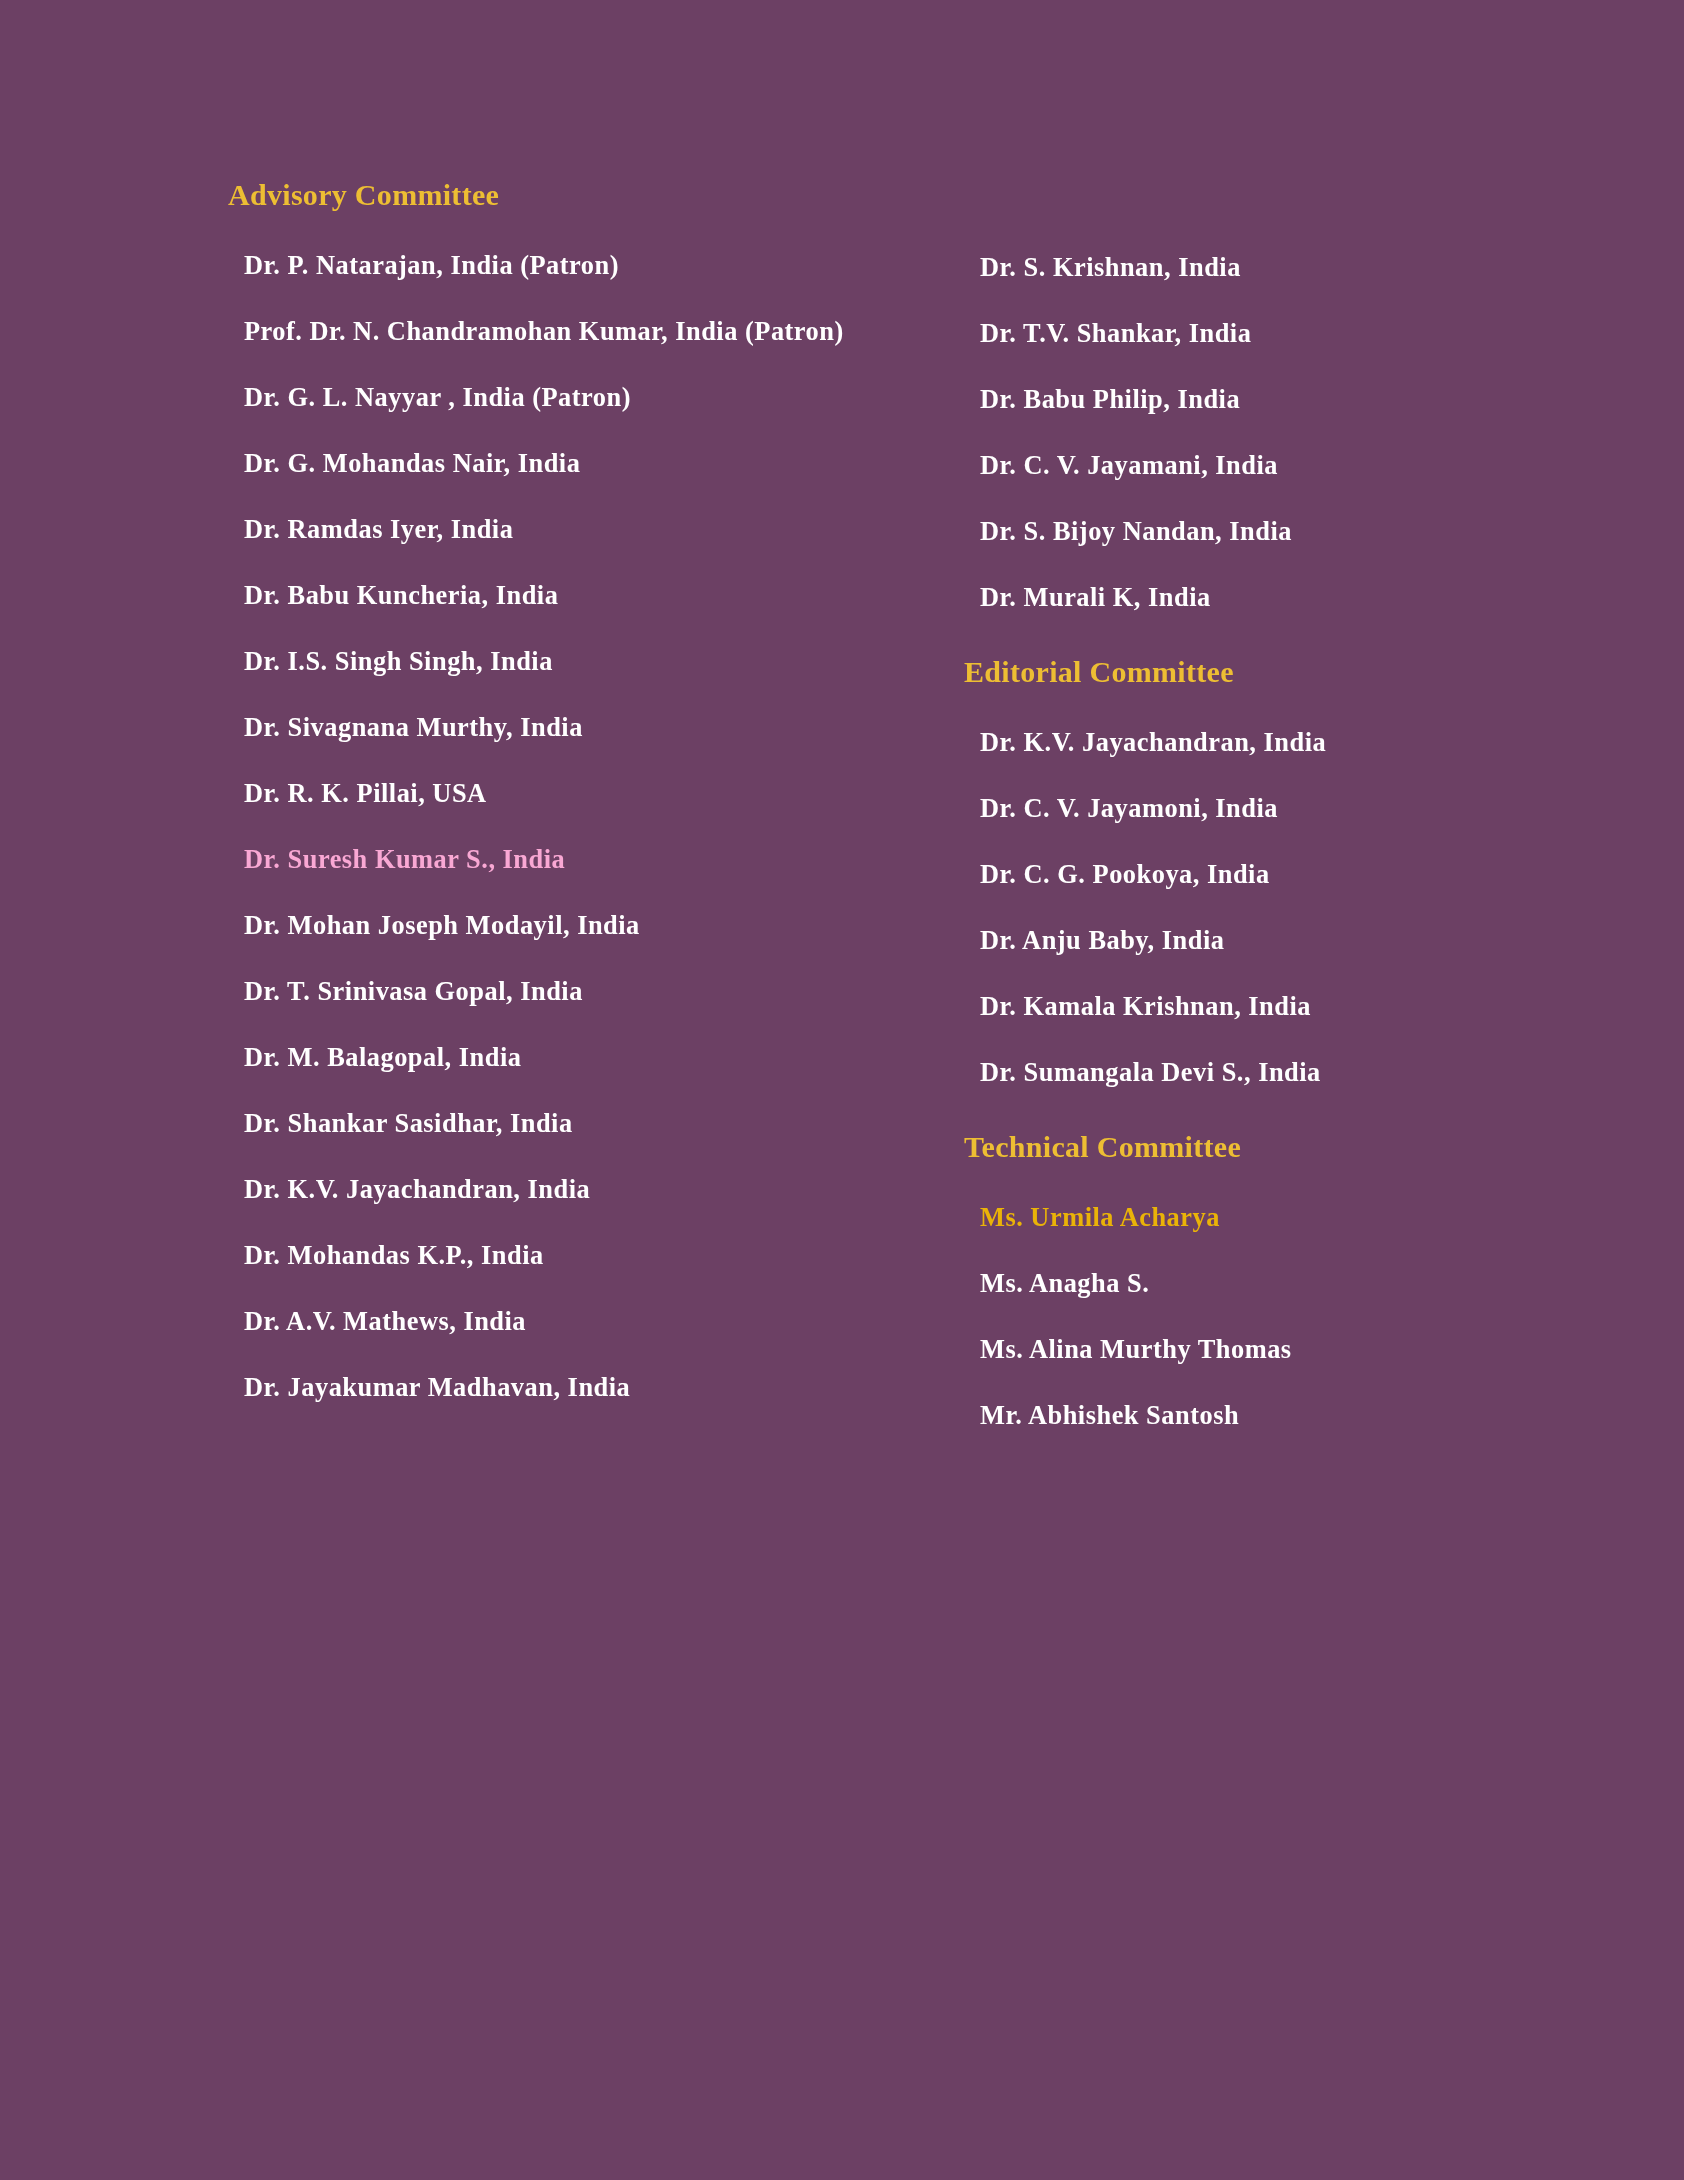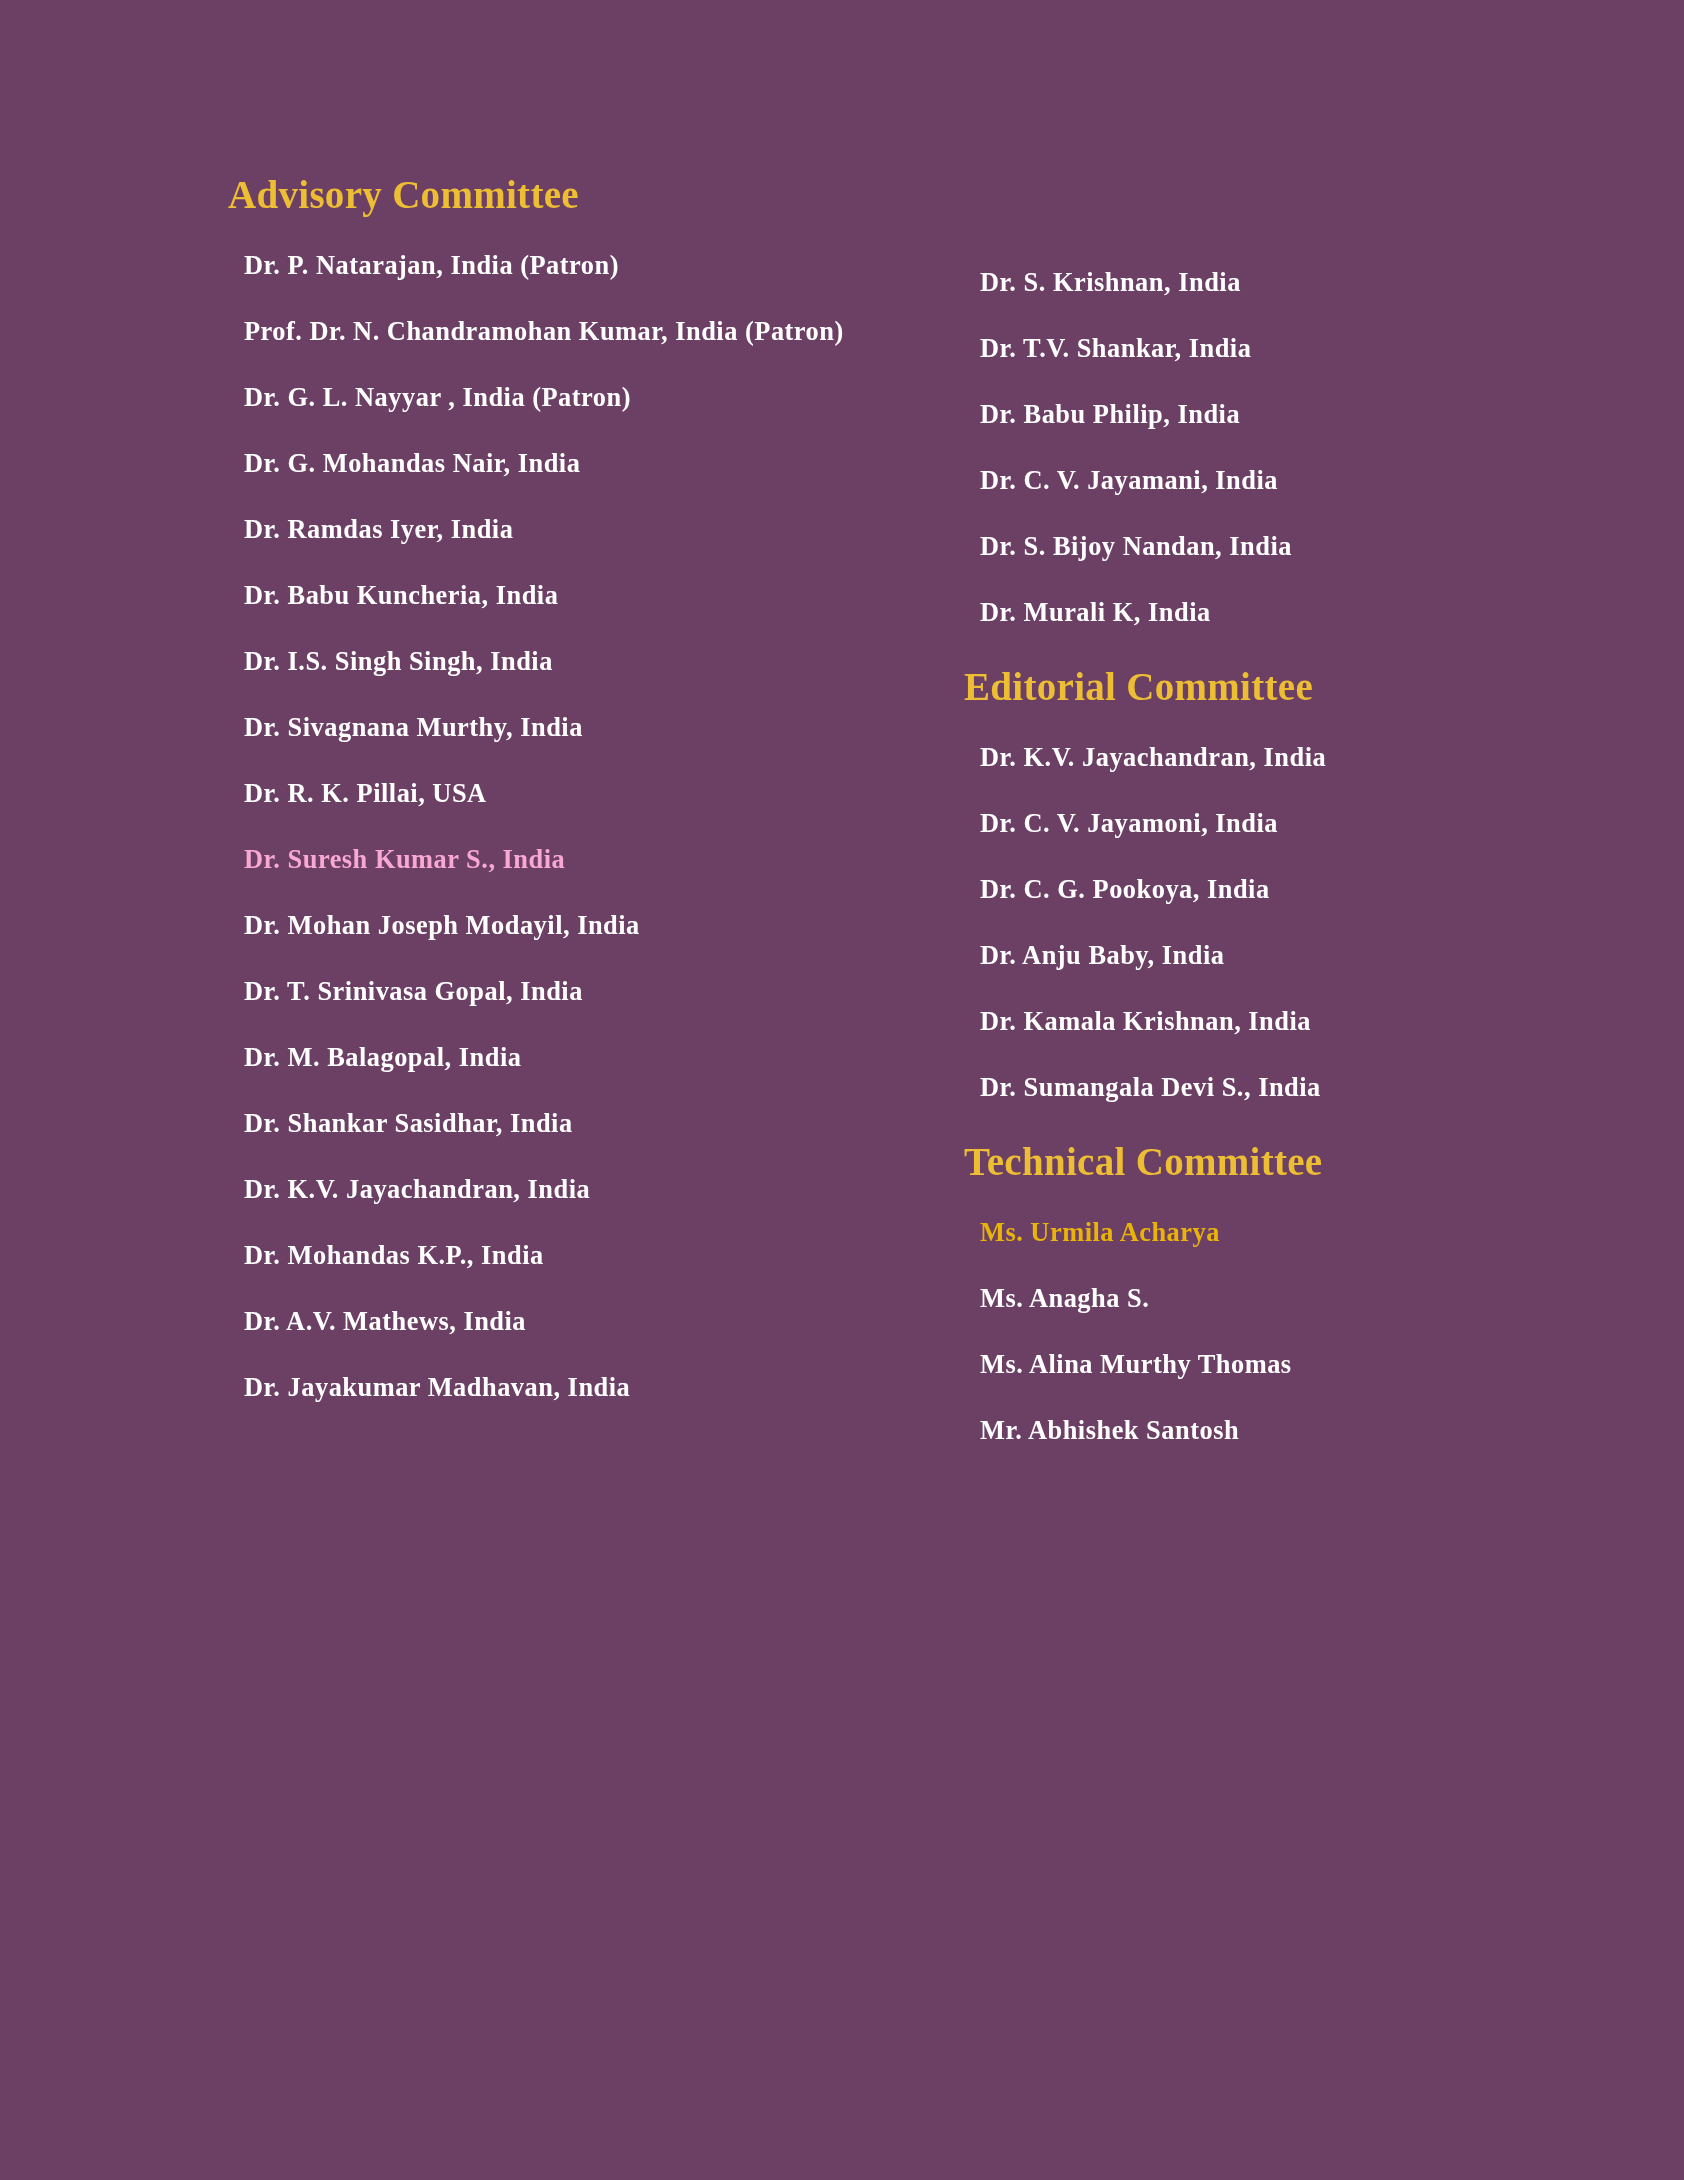--- a/index.html
+++ b/index.html
@@ -18,28 +18,28 @@
       position: absolute;
       top: 0;
     }
     .col-left {
       left: 228px;
       top: 169px;
       width: 698px;
     }
     .col-right {
       left: 964px;
-      top: 233px;
+      top: 218px;
       width: 664px;
     }
     .section-heading {
       margin: 0;
       color: #EDBE33;
       font-weight: 700;
-      font-size: 39px;
+      font-size: 30px;
       line-height: 51px;
       height: 51px;
       letter-spacing: 0.3px;
       white-space: nowrap;
     }
     .col-right .section-heading {
       margin-top: 15.3px;
     }
     .section-heading + .member-list {
       margin-top: 12px;

